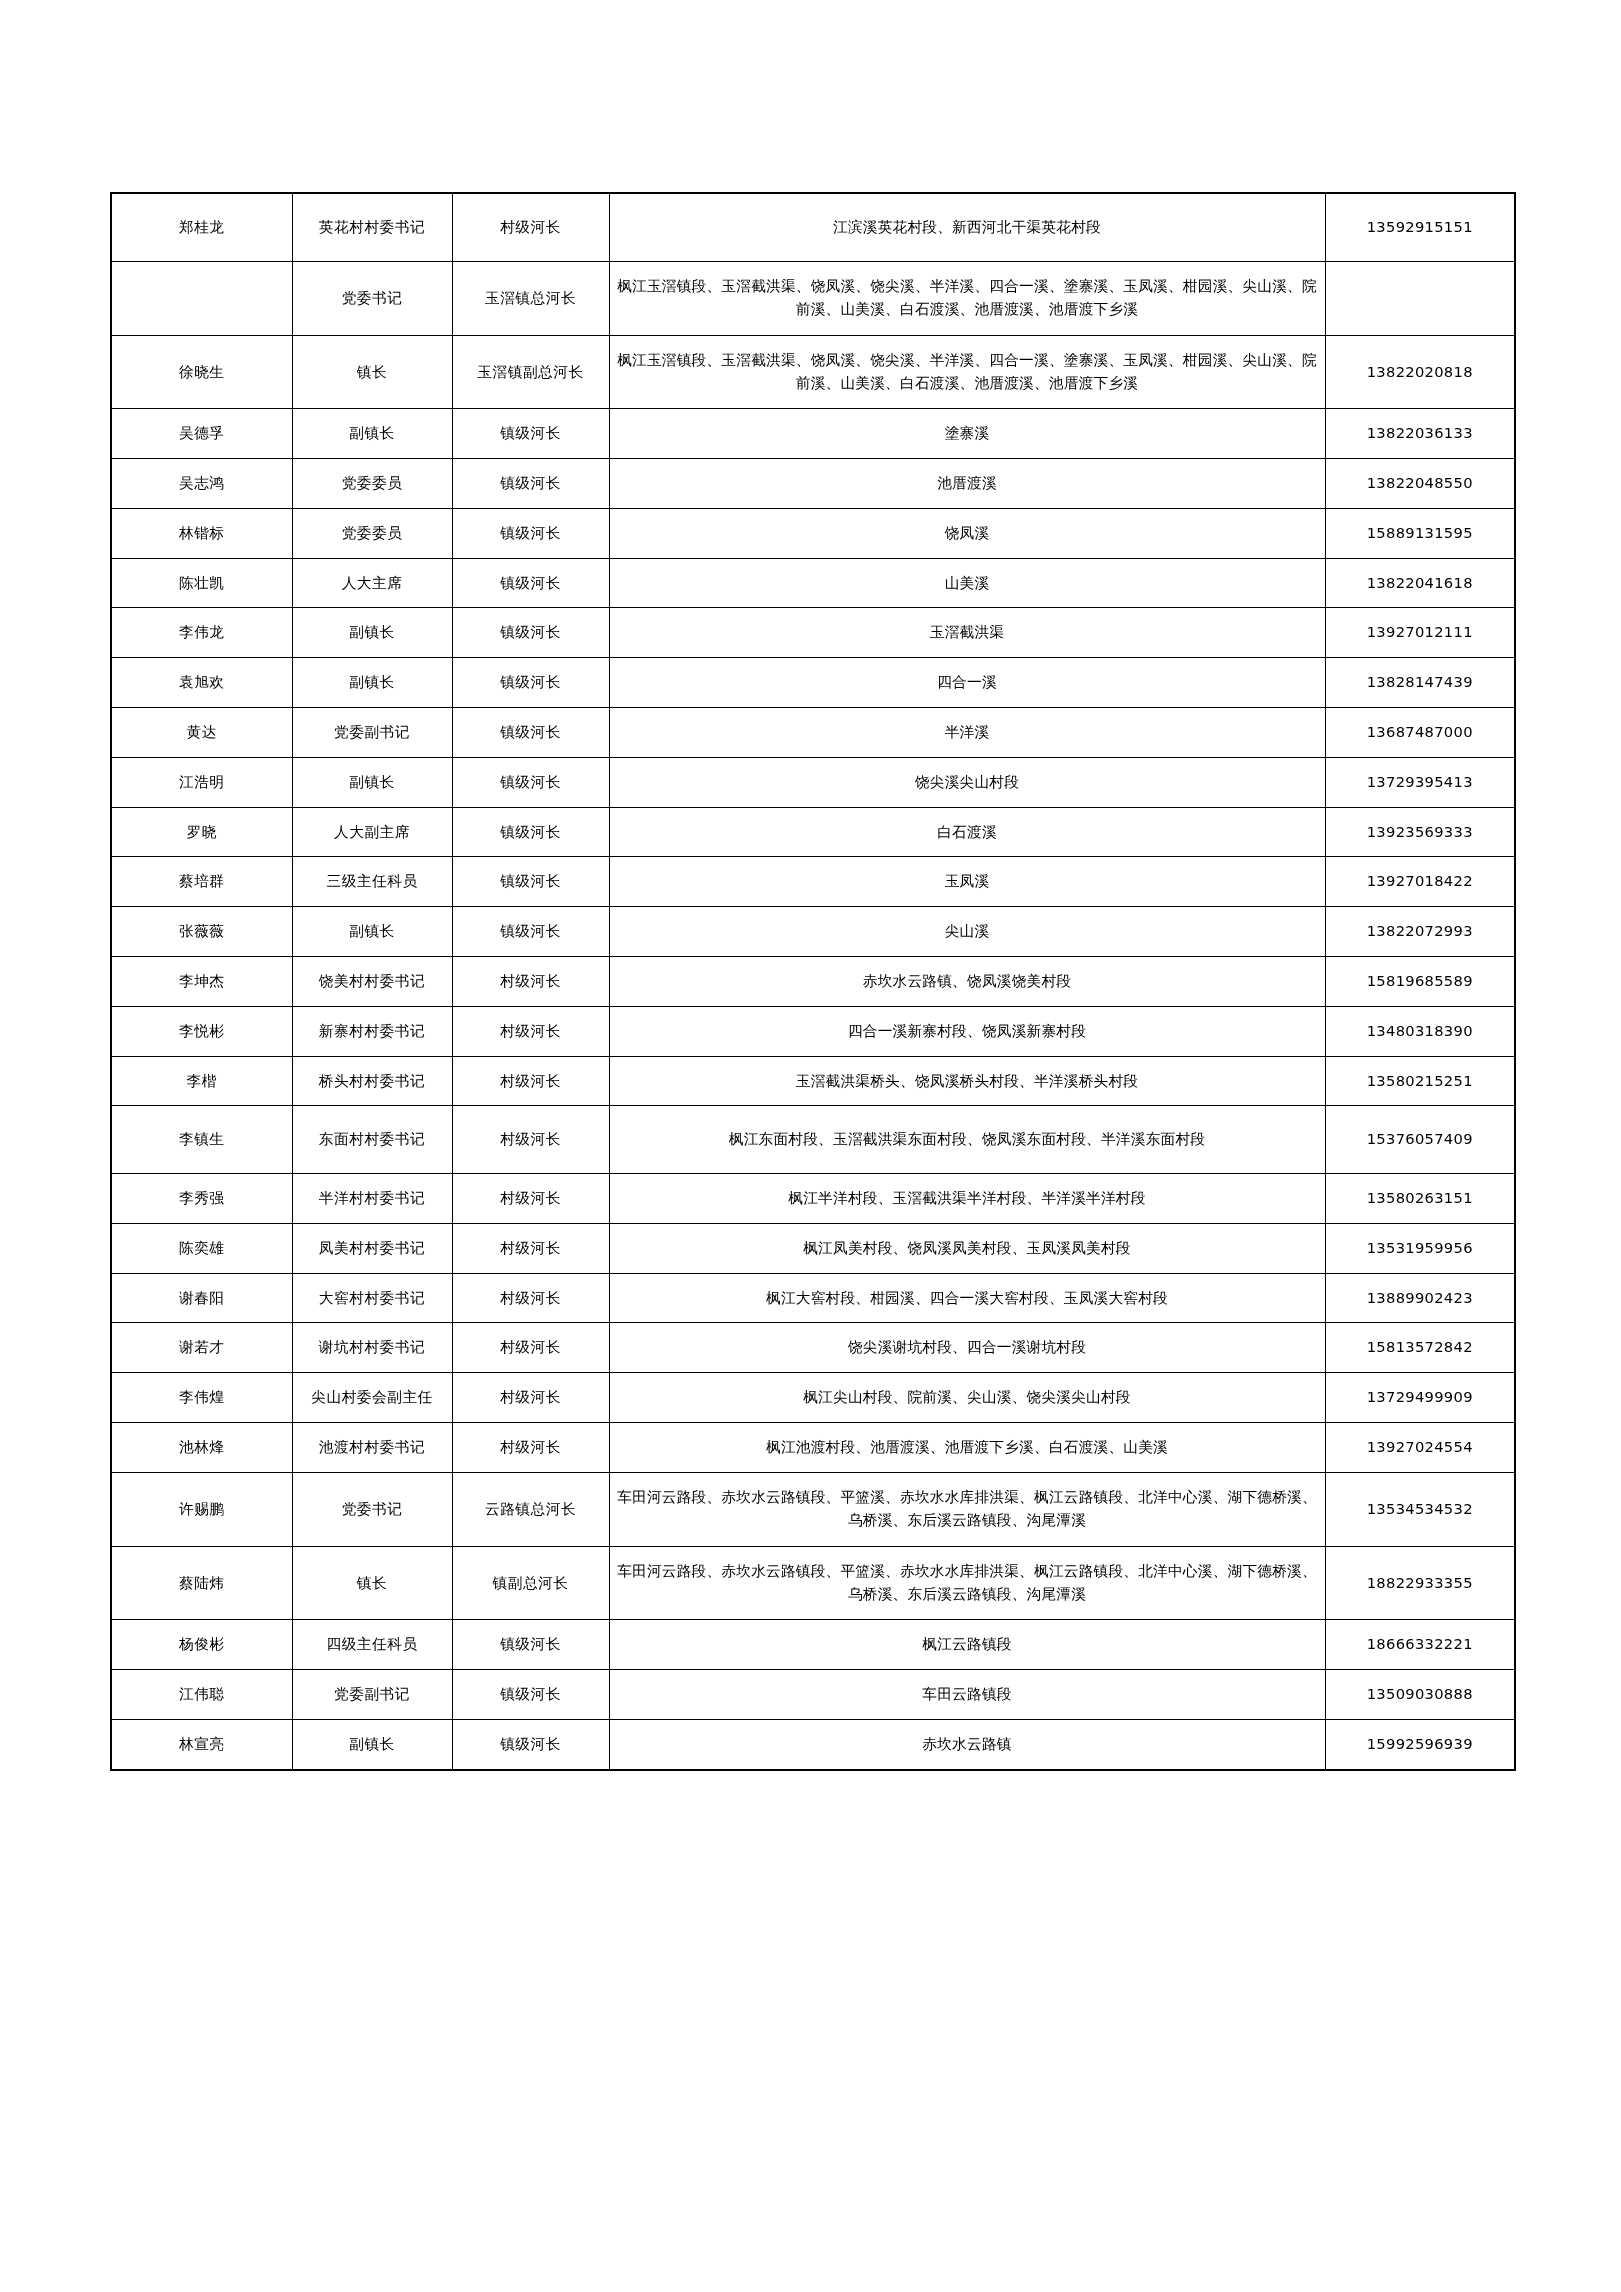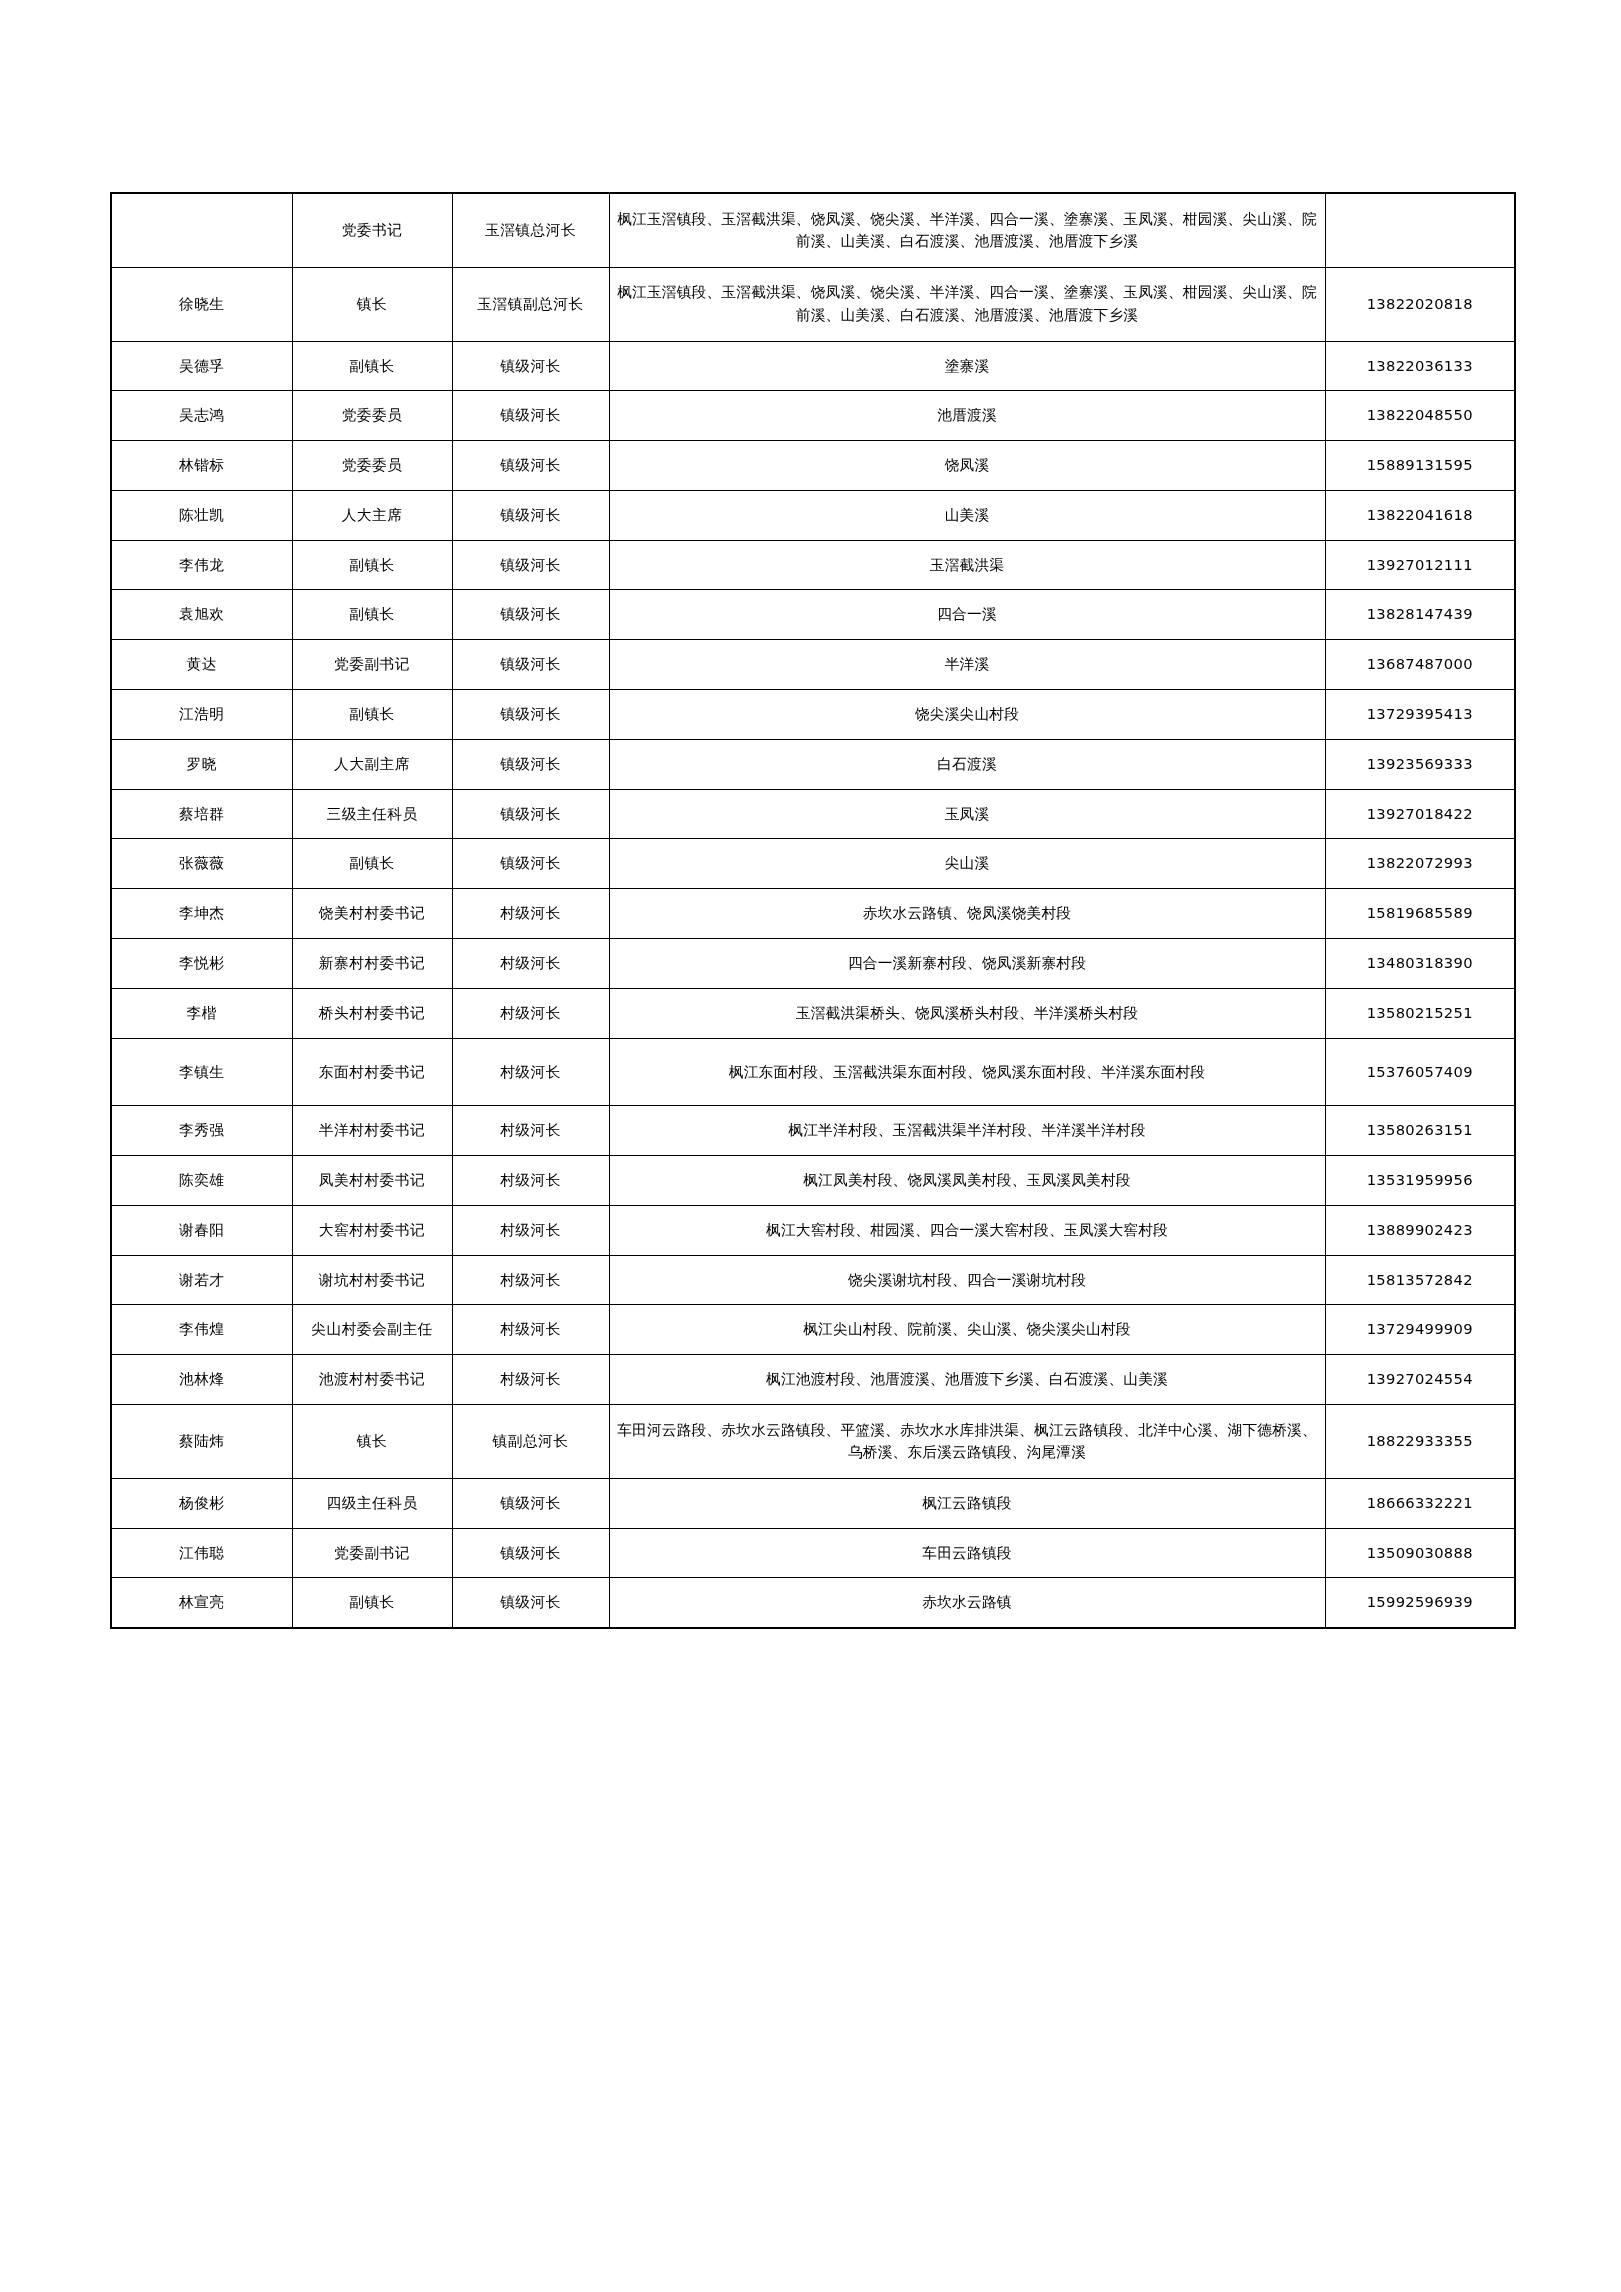--- a/index.html
+++ b/index.html
@@ -72,20 +72,27 @@
   <div class="table-wrap">
     <table class="river-table">
       <colgroup>
         <col class="c-name">
           <col class="c-post">
           <col class="c-level">
           <col class="c-section">
           <col class="c-phone">
       </colgroup>
       <tbody id="table-body">
+          <tr class="r-tall">
+            <td class="cell-name">郑桂龙</td>
+            <td class="cell-post">英花村村委书记</td>
+            <td class="cell-level">村级河长</td>
+            <td class="cell-section">江滨溪英花村段、新西河北干渠英花村段</td>
+            <td class="cell-phone">13592915151</td>
+          </tr>
           <tr class="r-multi">
             <td class="cell-name blank"></td>
             <td class="cell-post">党委书记</td>
             <td class="cell-level">玉滘镇总河长</td>
             <td class="cell-section">枫江玉滘镇段、玉滘截洪渠、饶凤溪、饶尖溪、半洋溪、四合一溪、塗寨溪、玉凤溪、柑园溪、尖山溪、院前溪、山美溪、白石渡溪、池厝渡溪、池厝渡下乡溪</td>
             <td class="cell-phone blank"></td>
           </tr>
           <tr class="r-multi">
             <td class="cell-name">徐晓生</td>
             <td class="cell-post">镇长</td>
@@ -234,20 +241,27 @@
             <td class="cell-phone">13729499909</td>
           </tr>
           <tr class="r-std">
             <td class="cell-name">池林烽</td>
             <td class="cell-post">池渡村村委书记</td>
             <td class="cell-level">村级河长</td>
             <td class="cell-section">枫江池渡村段、池厝渡溪、池厝渡下乡溪、白石渡溪、山美溪</td>
             <td class="cell-phone">13927024554</td>
           </tr>
           <tr class="r-multi">
+            <td class="cell-name">许赐鹏</td>
+            <td class="cell-post">党委书记</td>
+            <td class="cell-level">云路镇总河长</td>
+            <td class="cell-section">车田河云路段、赤坎水云路镇段、平篮溪、赤坎水水库排洪渠、枫江云路镇段、北洋中心溪、湖下德桥溪、乌桥溪、东后溪云路镇段、沟尾潭溪</td>
+            <td class="cell-phone">13534534532</td>
+          </tr>
+          <tr class="r-multi">
             <td class="cell-name">蔡陆炜</td>
             <td class="cell-post">镇长</td>
             <td class="cell-level">镇副总河长</td>
             <td class="cell-section">车田河云路段、赤坎水云路镇段、平篮溪、赤坎水水库排洪渠、枫江云路镇段、北洋中心溪、湖下德桥溪、乌桥溪、东后溪云路镇段、沟尾潭溪</td>
             <td class="cell-phone">18822933355</td>
           </tr>
           <tr class="r-std">
             <td class="cell-name">杨俊彬</td>
             <td class="cell-post">四级主任科员</td>
             <td class="cell-level">镇级河长</td>

